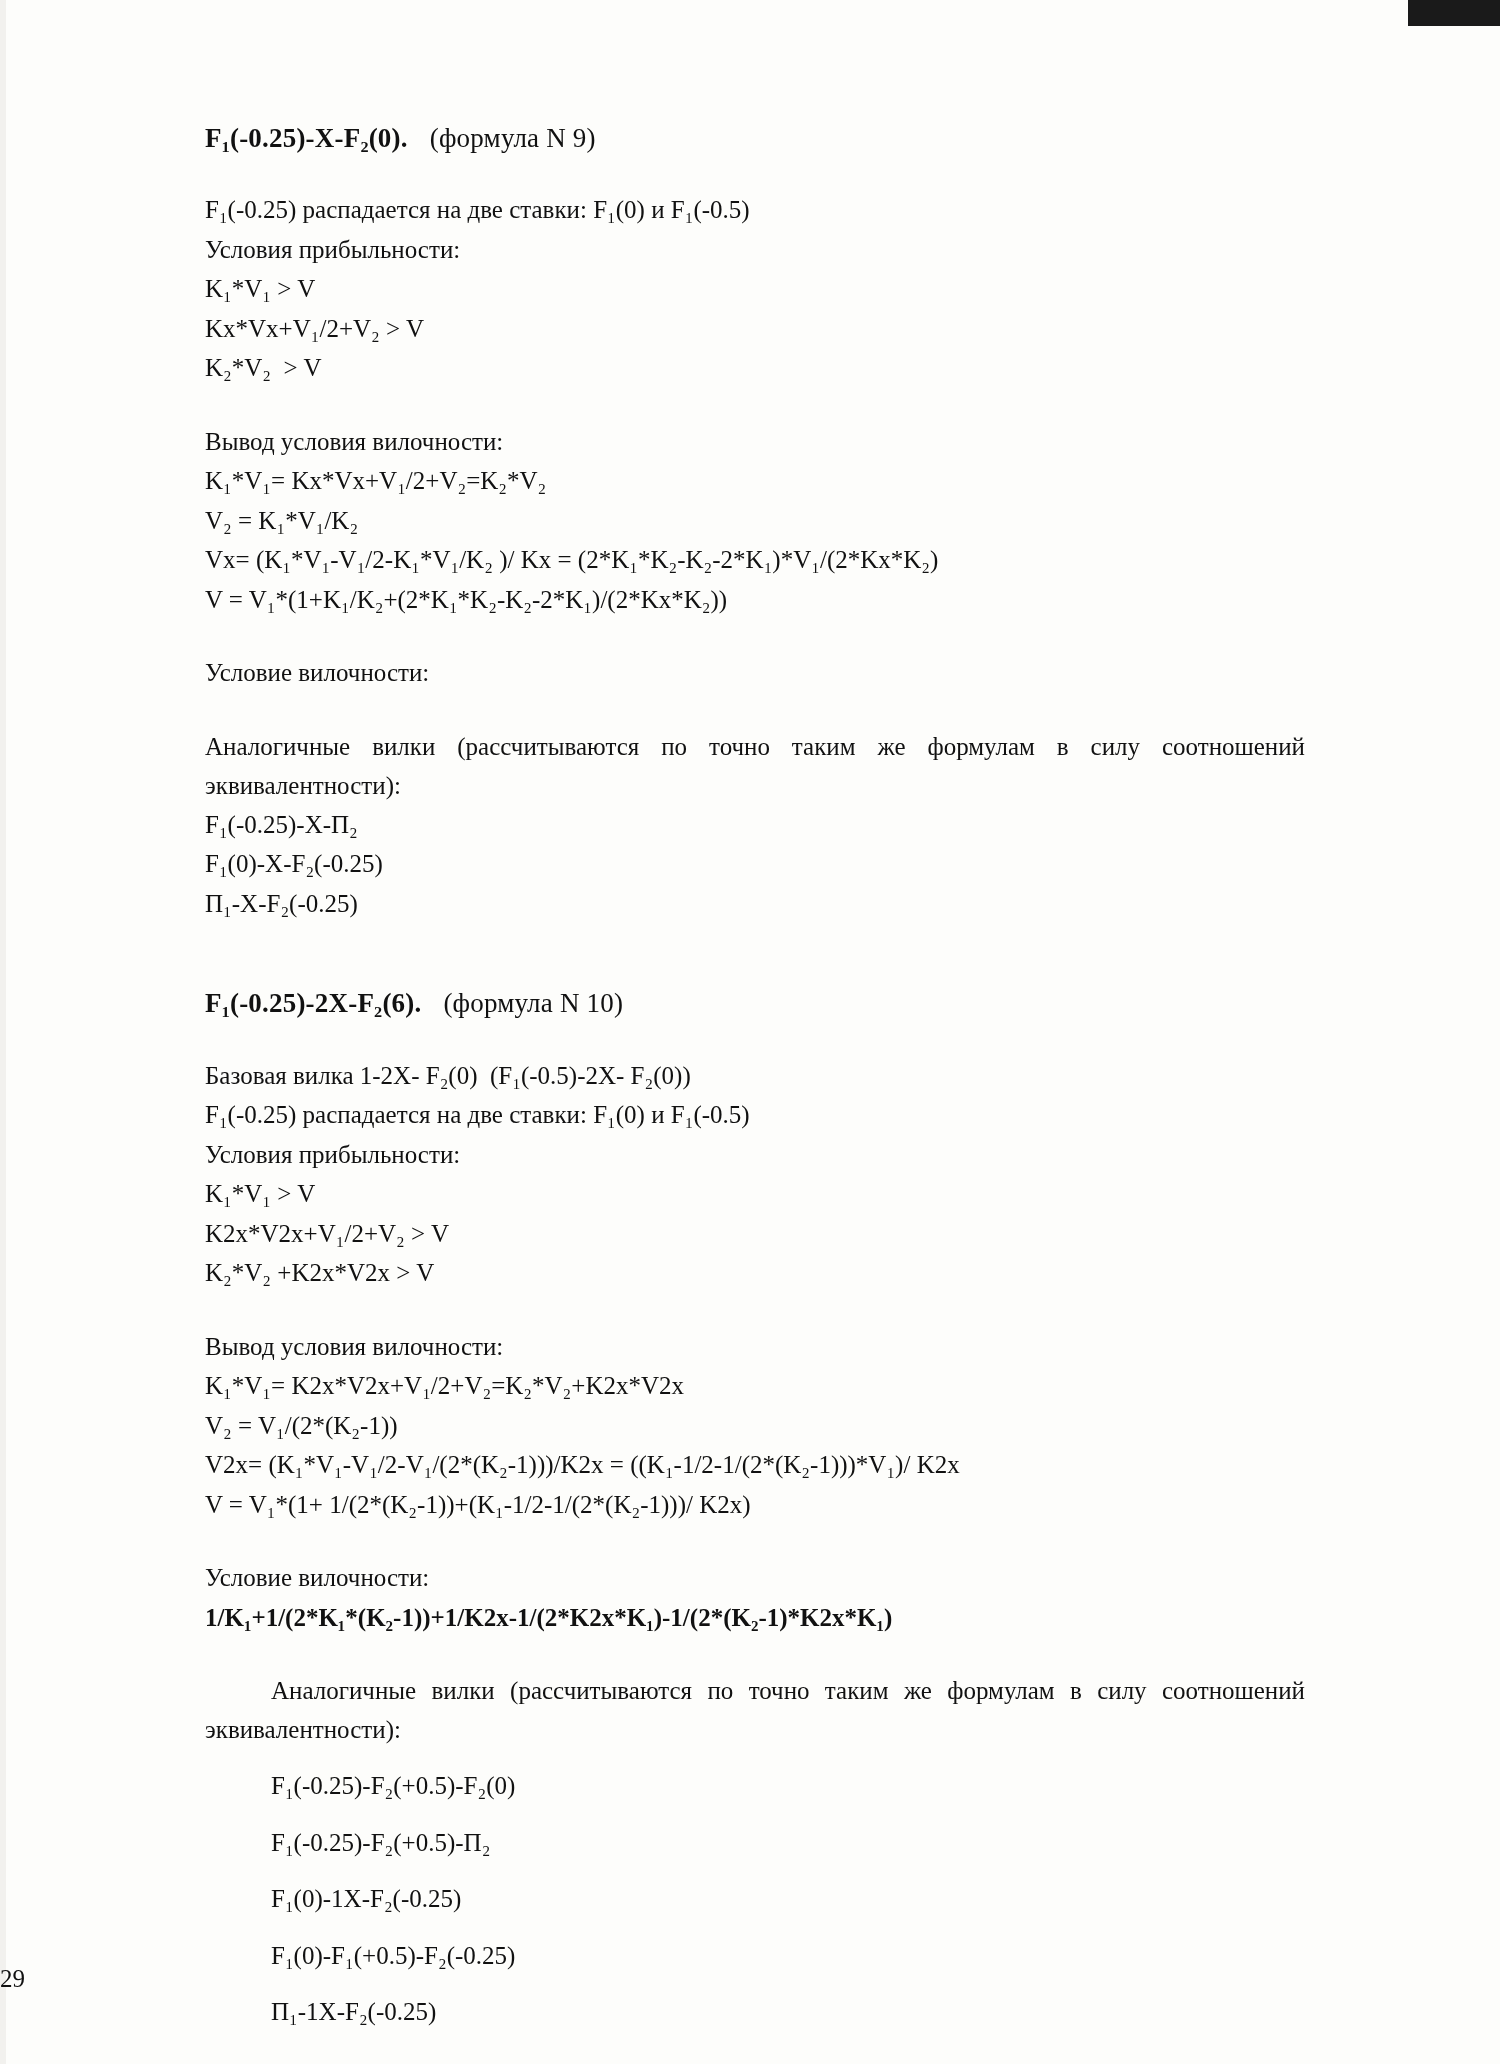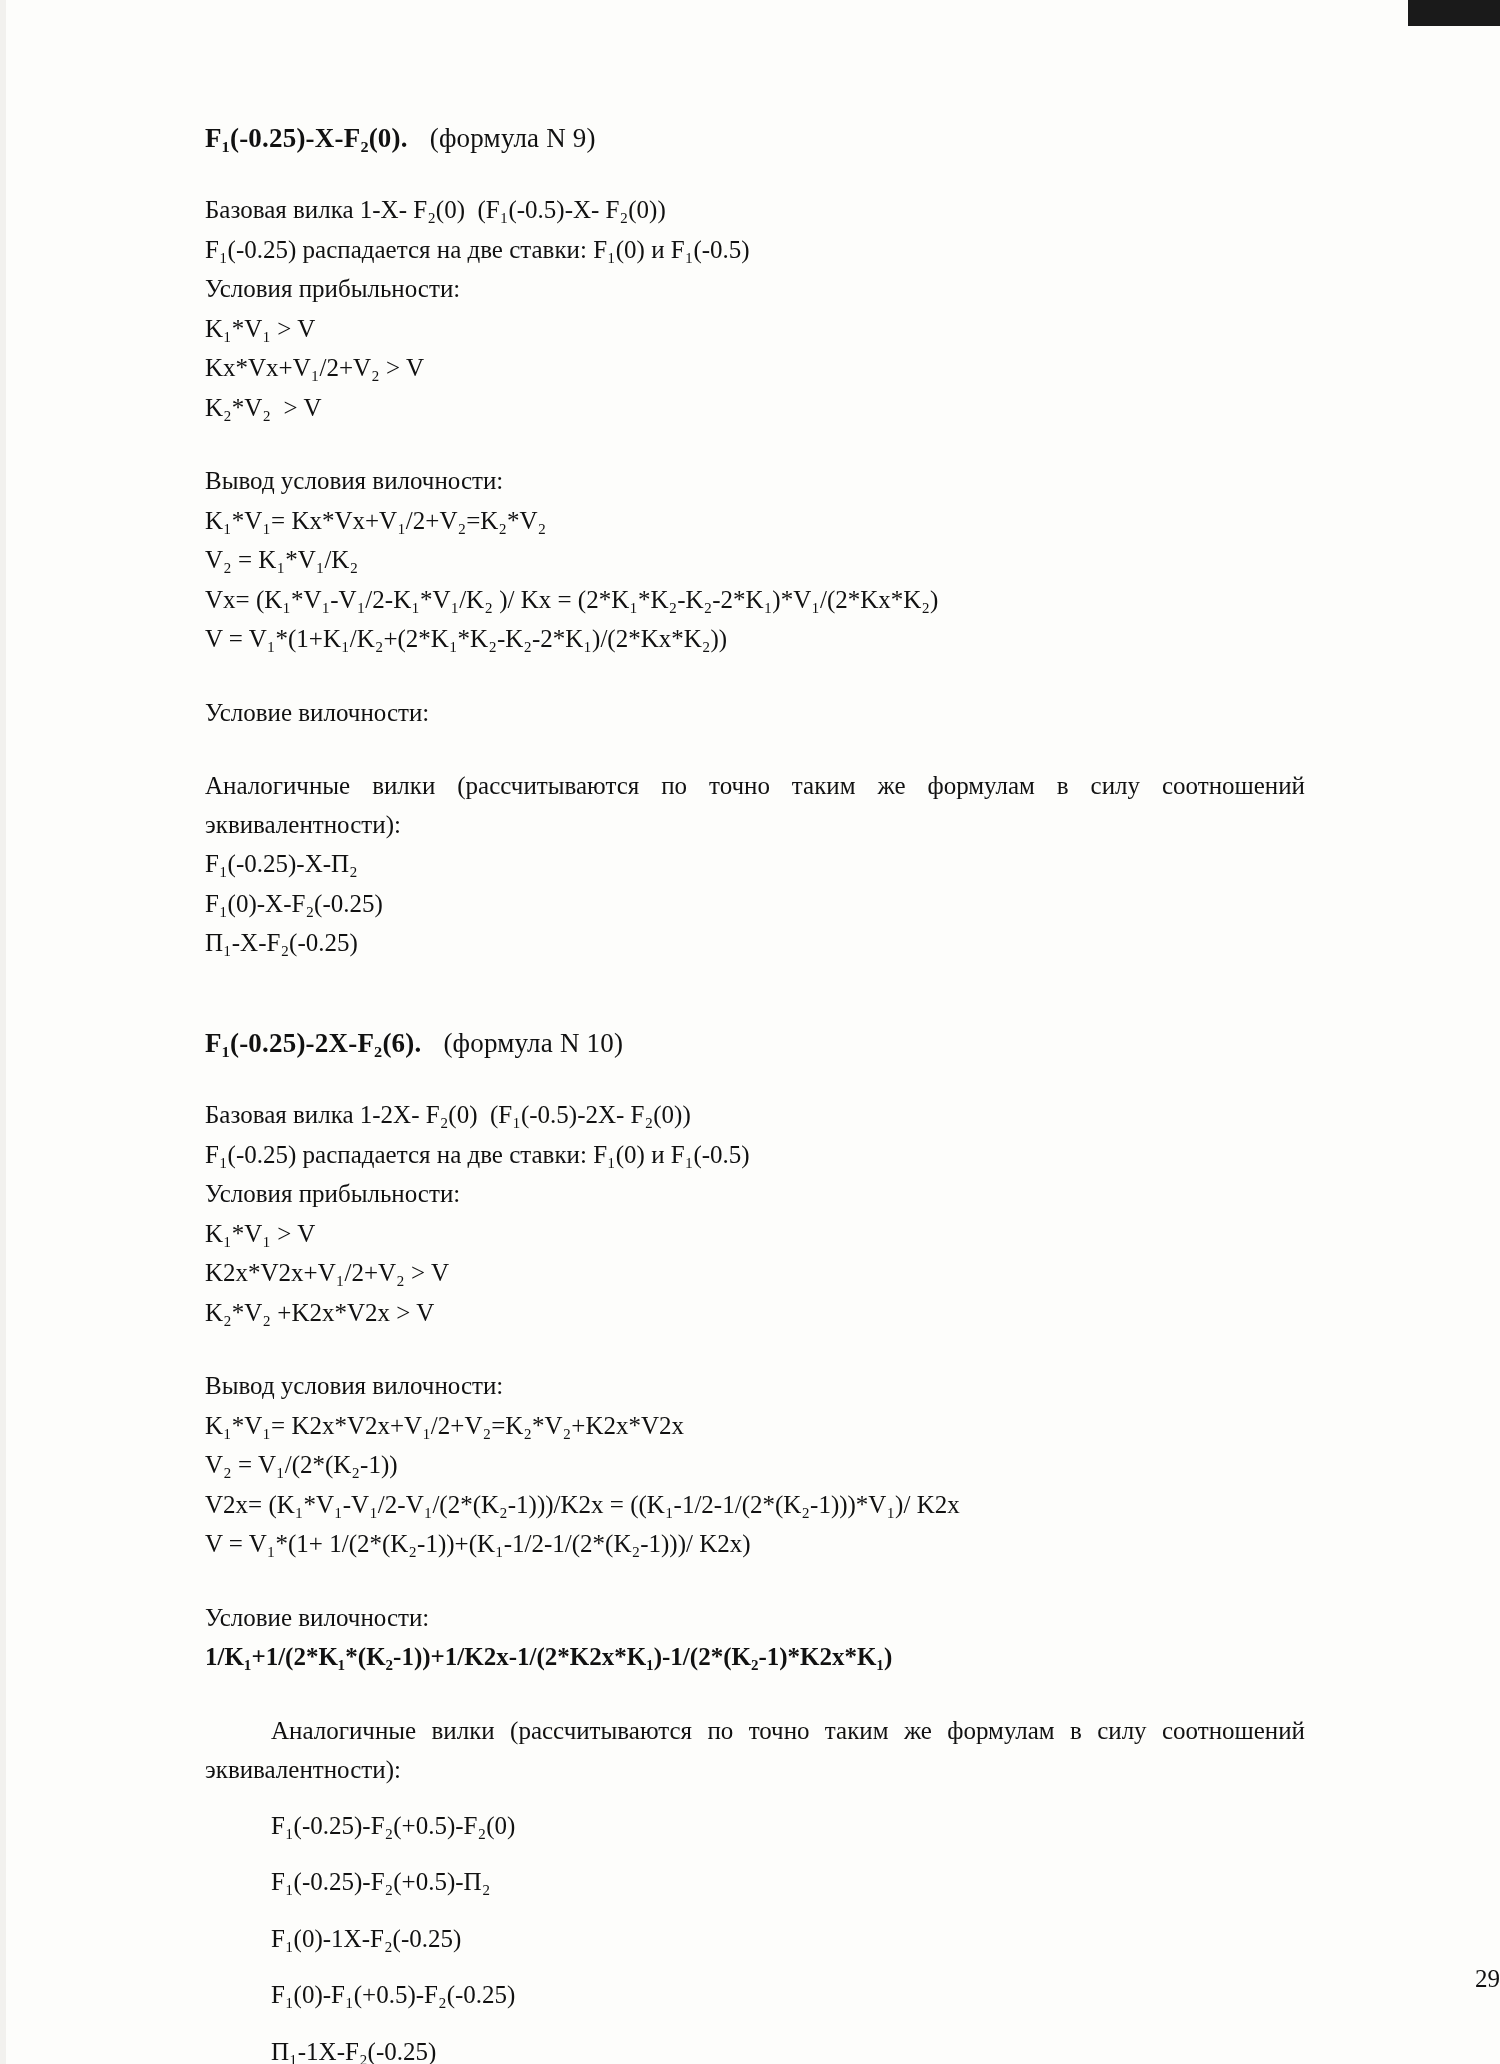--- a/index.html
+++ b/index.html
@@ -84,42 +84,41 @@
   }
   .list-indent2 .line {
     padding-left: 66px;
     margin-top: 17px;
   }
   .pagenum {
     position: absolute;
     left: 0;
     top: 1965px;
     width: 1500px;
-    text-align: right;
+    text-align: left;
     font-size: 25px;
   }
 </style>
 </head>
 <body>
 
 <div class="page">
   <div class="scan-artifact"></div>
   <div class="scan-edge-left"></div>
 
   <div class="content">
 
     <div>
       <div class="heading">
         <span>F₁(-0.25)-X-F₂(0).</span><span class="note">(формула N 9)</span>
       </div>
 
       <div class="gap-m"></div>
 
       <div class="block">
-        <div class="line">Базовая вилка 1-X- F₂(0)  (F₁(-0.5)-X- F₂(0))</div>
         <div class="line">F₁(-0.25) распадается на две ставки: F₁(0) и F₁(-0.5)</div>
         <div class="line">Условия прибыльности:</div>
         <div class="line">K₁*V₁ &gt; V</div>
         <div class="line">Kx*Vx+V₁/2+V₂ &gt; V</div>
         <div class="line">K₂*V₂  &gt; V</div>
       </div>
 
       <div class="gap-m"></div>
 
       <div class="block">

